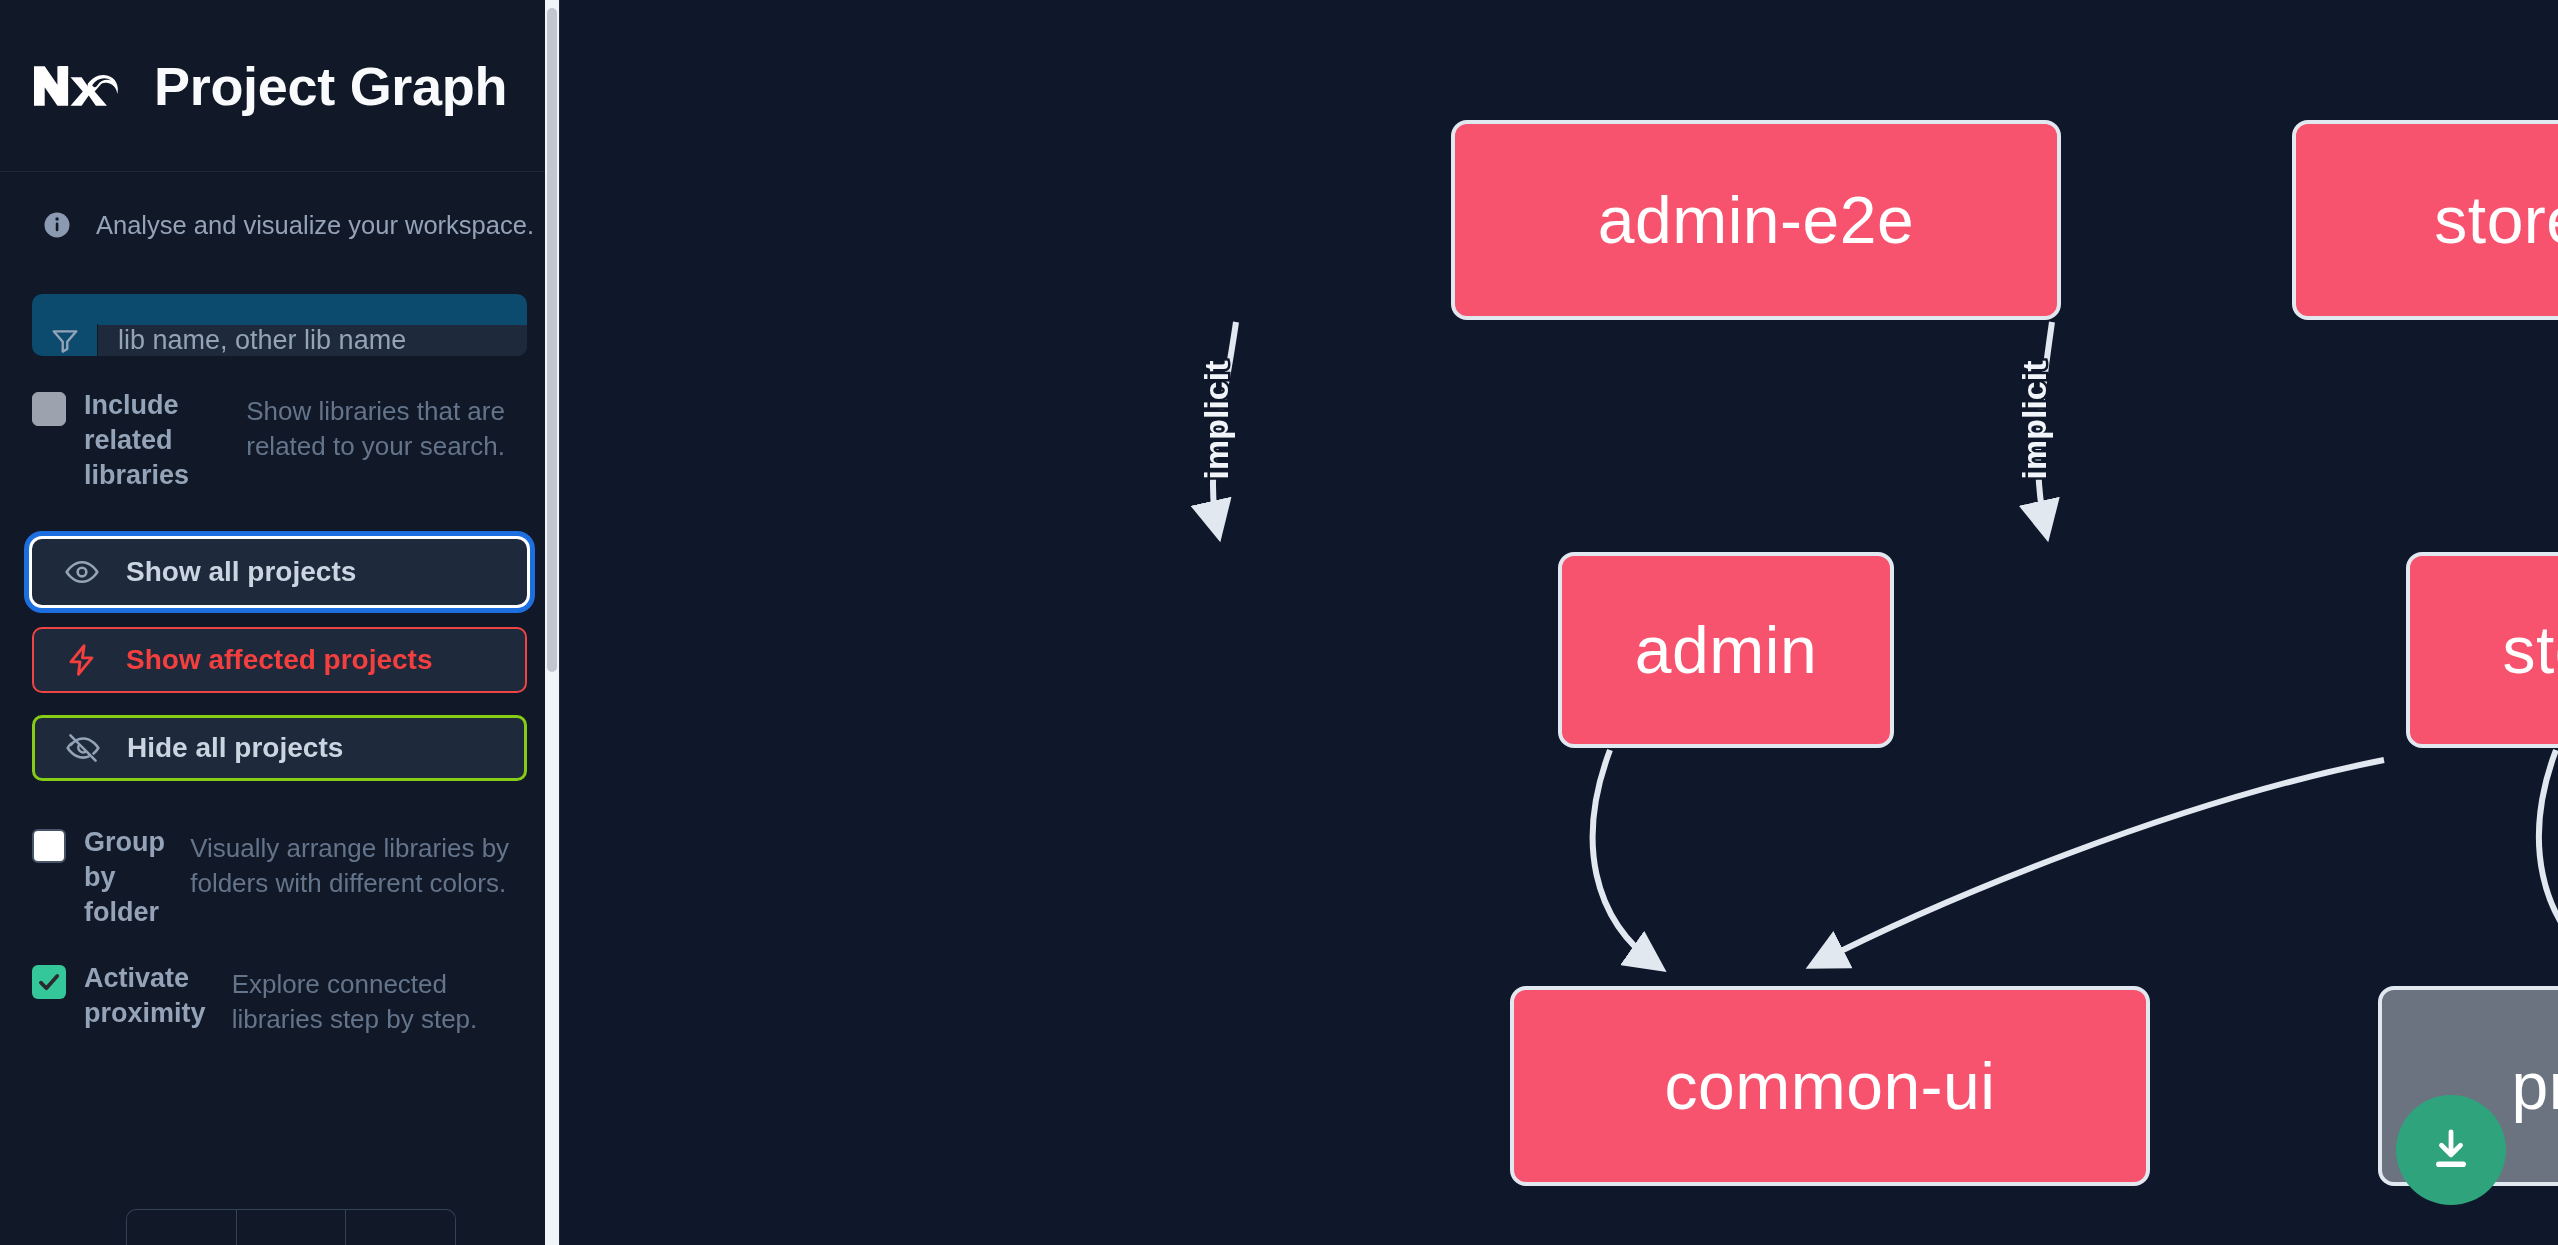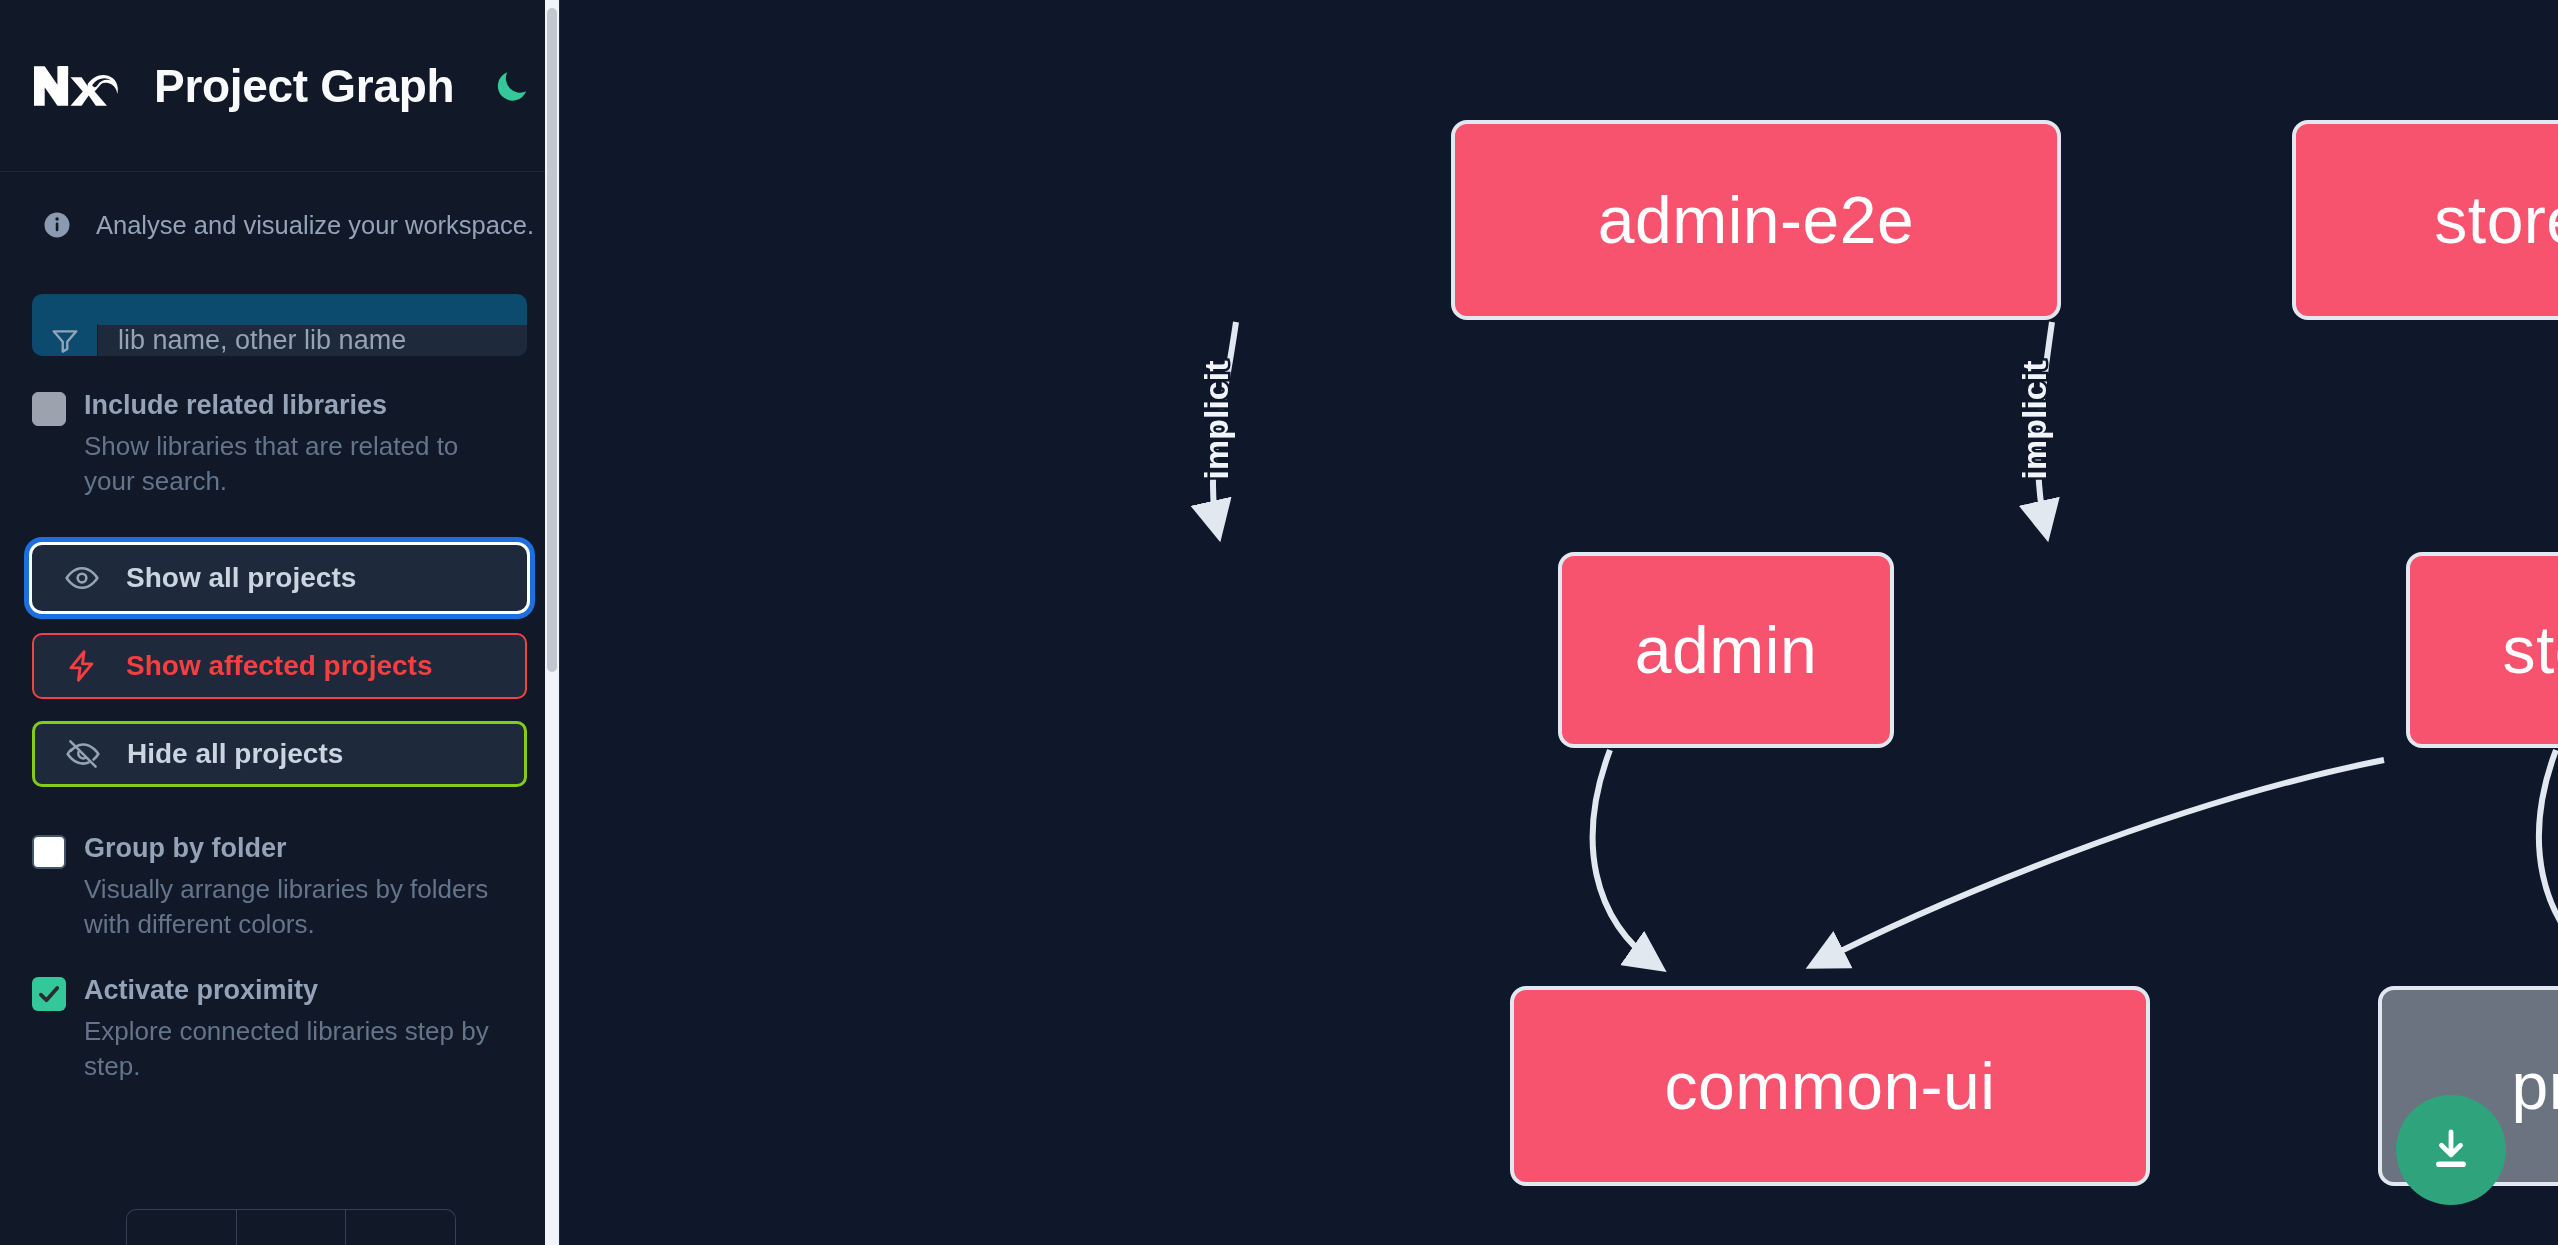--- a/index.html
+++ b/index.html
@@ -22,21 +22,21 @@
   }
   .sb-header {
     height: 172px;
     display: flex; align-items: center;
     padding: 0 32px;
     border-bottom: 1px solid #1F2937;
     gap: 26px;
   }
   .nx-logo { width: 96px; height: 46px; flex: 0 0 auto; }
   .app-title {
-    font-size: 46px; font-weight: 700; color: #F8FAFC;
+    font-size: 54px; font-weight: 700; color: #F8FAFC;
     letter-spacing: -0.3px; white-space: nowrap; text-align: right;
   }
   .moon-icon { width: 40px; height: 40px; flex: 0 0 auto; margin-left: 12px; }
 
   .sb-info {
     display: flex; align-items: center; gap: 24px;
     padding: 38px 32px 0 42px;
   }
   .info-icon { width: 30px; height: 30px; flex: 0 0 auto; }
   .sb-info-text { font-size: 25.5px; color: #94A3B8; white-space: nowrap; }
@@ -67,21 +67,21 @@
   .opt-block { display: flex; padding: 32px 32px 0 32px; gap: 18px; }
   .opt-block.tight { padding-top: 30px; }
   .cb {
     width: 34px; height: 34px; border-radius: 6px;
     flex: 0 0 auto; margin-top: 4px; position: relative;
   }
   .cb.disabled { background: #9CA3AF; border: 1px solid #9CA3AF; }
   .cb.unchecked { background: #FFFFFF; border: 2px solid #475569; }
   .cb.checked { background: #34C79A; border: none; }
   .cb.checked svg { position: absolute; top: 4px; left: 4px; width: 26px; height: 26px; }
-  .opt-text { display: flex; flex-direction: column; justify-content: center; }
+  .opt-text { display: flex; flex-direction: row; justify-content: center; }
   .opt-label { font-size: 27px; font-weight: 700; color: #94A3B8; line-height: 1.3; }
   .opt-desc { font-size: 26px; color: #64748B; line-height: 1.35; margin-top: 6px; max-width: 430px; }
 
   .btn-stack { margin: 46px 32px 0 32px; display: flex; flex-direction: column; gap: 22px; }
   .pbtn {
     height: 66px; border-radius: 10px;
     background: #1E293B;
     display: flex; align-items: center;
     padding-left: 30px; gap: 26px;
     cursor: pointer; position: relative;

